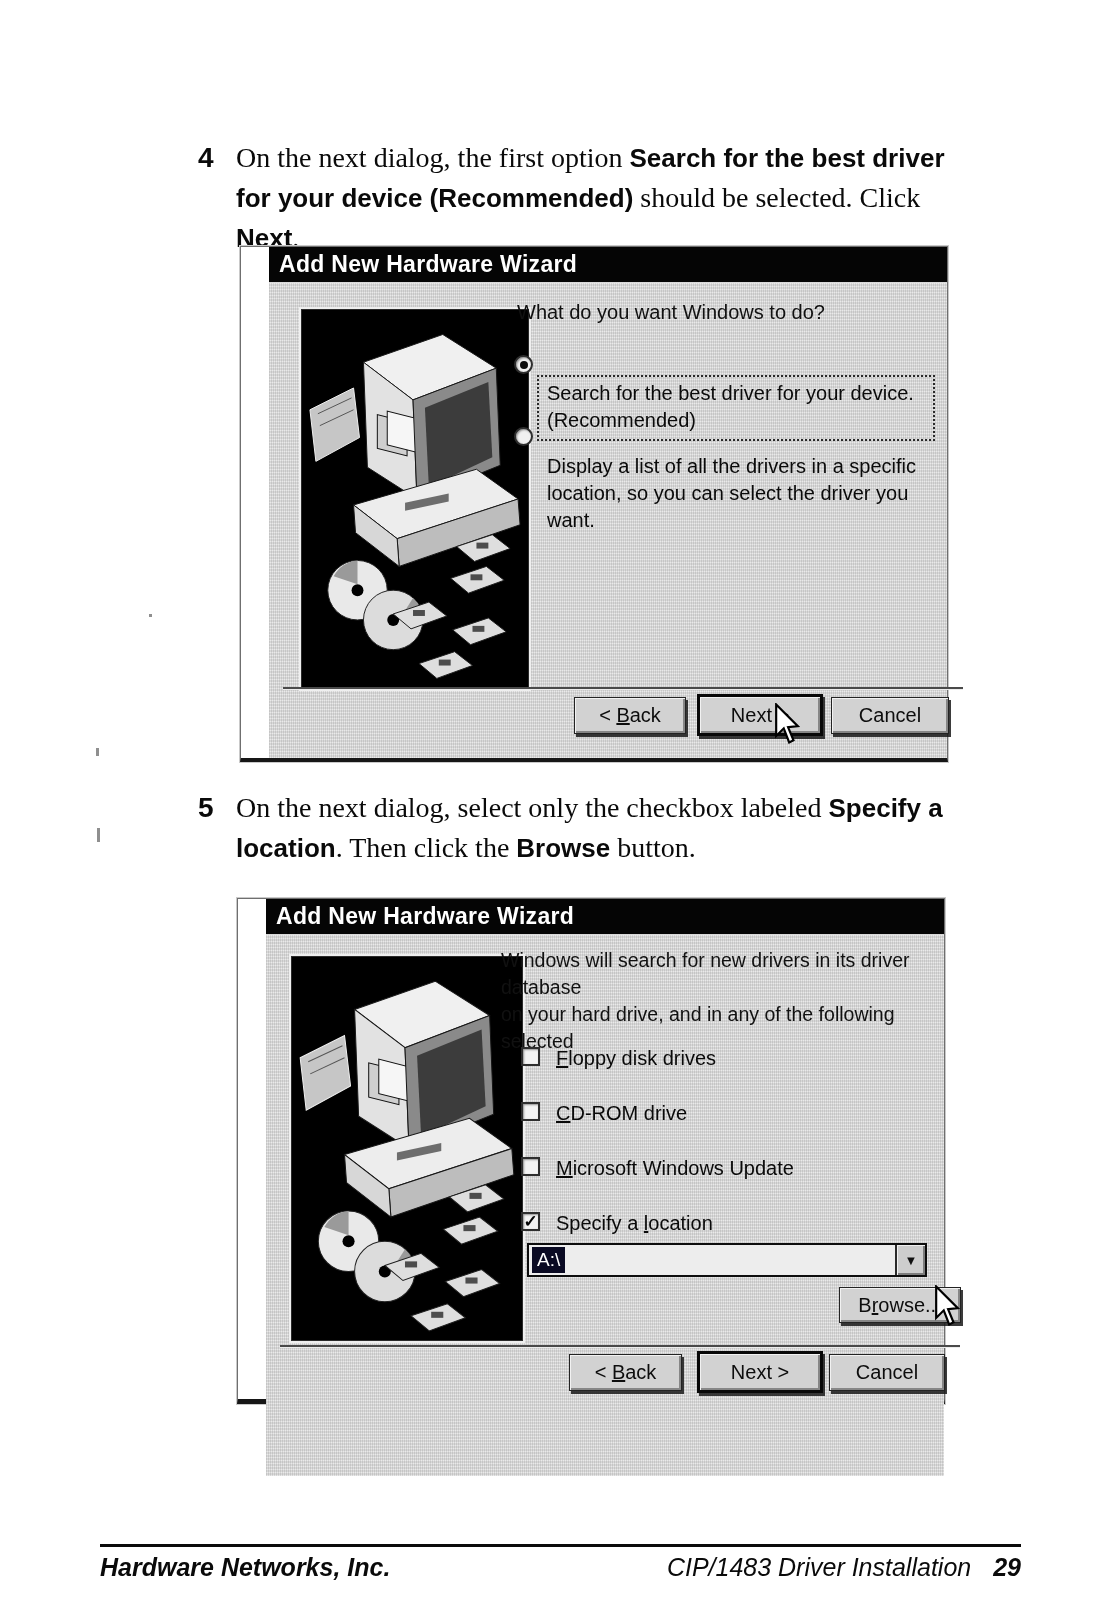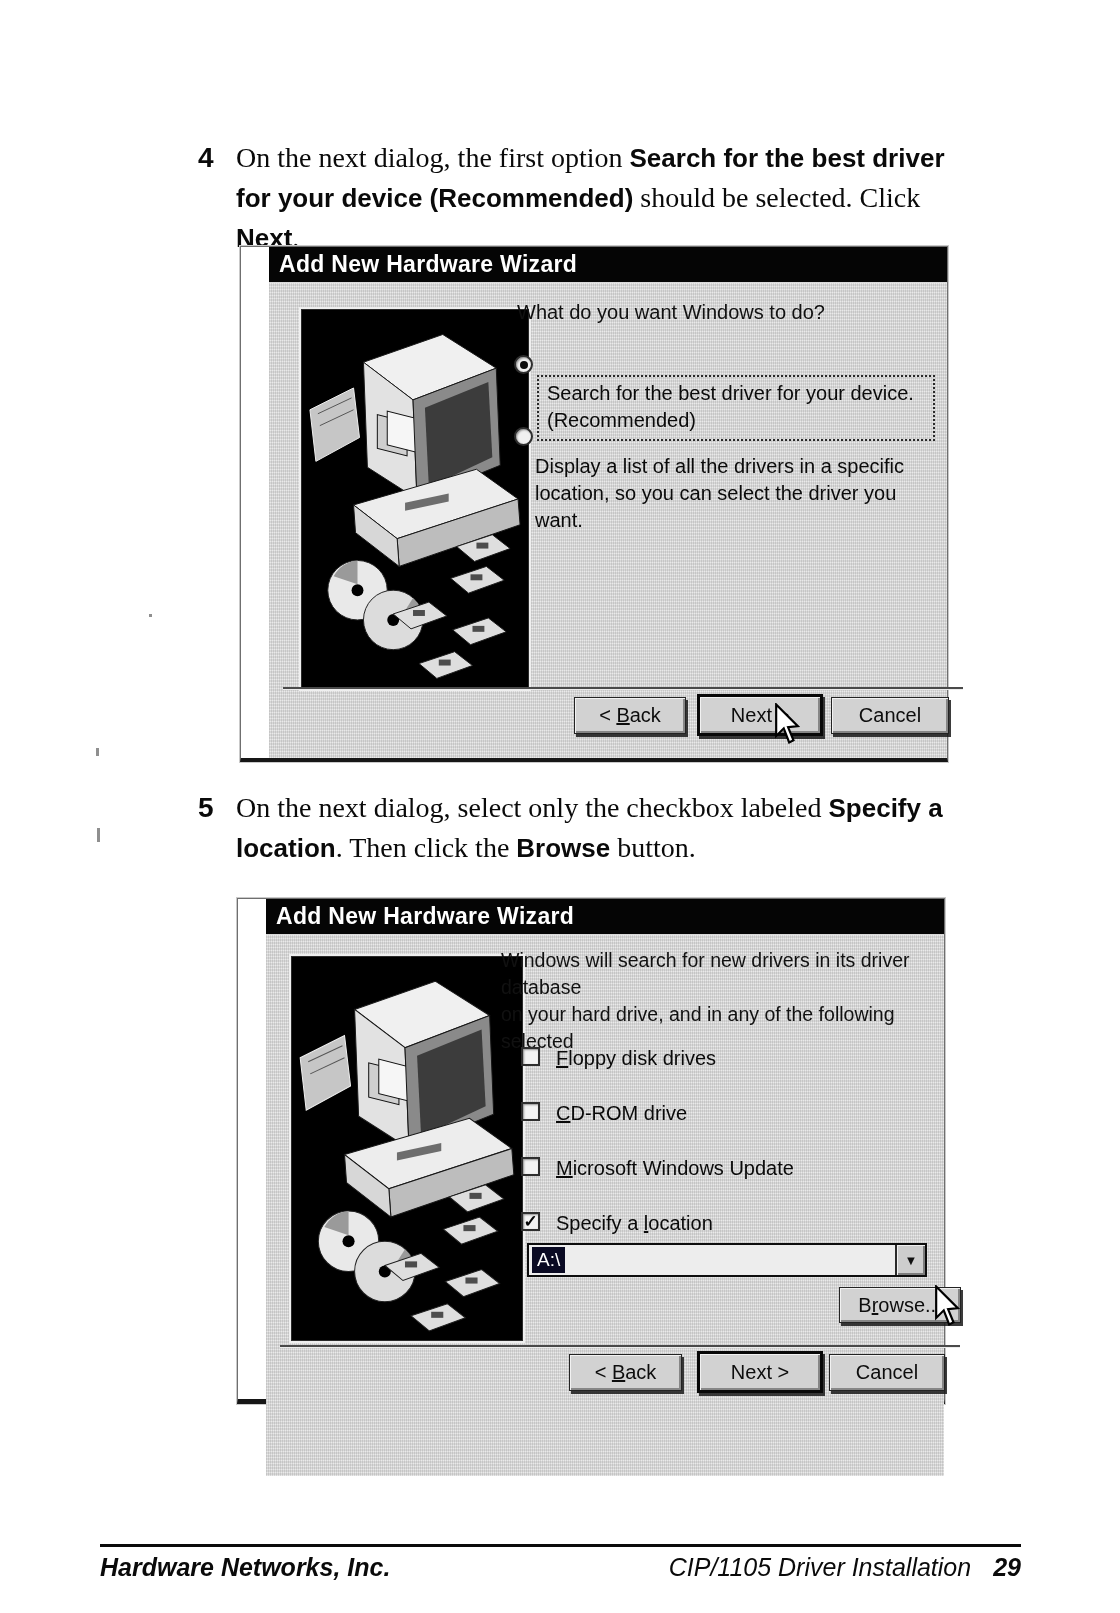--- a/index.html
+++ b/index.html
@@ -184,21 +184,21 @@
 
       <div class="radio" style="left:245px; top:72px;">
           <span class="radio-dot"></span>
         </div>
       <div class="opt-label focus-rect" style="left:268px; top:58px; width:398px;">
         <span>Search for the best driver for your device.</span><br>
         <span>(Recommended)</span>
       </div>
 
       <div class="radio" style="left:245px; top:144px;"></div>
-      <div class="opt-label" style="left:266px; top:136px; width:400px;">
+      <div class="opt-label" style="left:278px; top:136px; width:400px;">
         <span>Display a list of all the drivers in a specific</span><br>
         <span>location, so you can select the driver you want.</span>
       </div>
 
       <div class="sep" style="left:14px; top:404px; width:680px;"></div>
 
       <div class="btn" style="left:305px; top:414px; width:112px;">
         <span><span>&lt; </span><span class="u">B</span><span>ack</span></span>
       </div>
       <div class="btn btn-default" style="left:428px; top:411px; width:126px; height:42px;">
@@ -285,17 +285,17 @@
       </div>
       <div class="btn" style="left:563px; top:419px; width:116px;">
         <span>Cancel</span>
       </div>
     </div>
   </div>
 
   <div class="footer-rule"></div>
   <div class="footer-left">Hardware Networks, Inc.</div>
   <div class="footer-right">
-    <span>CIP/1105 Driver Installation</span>
+    <span>CIP/1483 Driver Installation</span>
     <span class="pg">29</span>
   </div>
 
 </div>
 
 </body></html>

